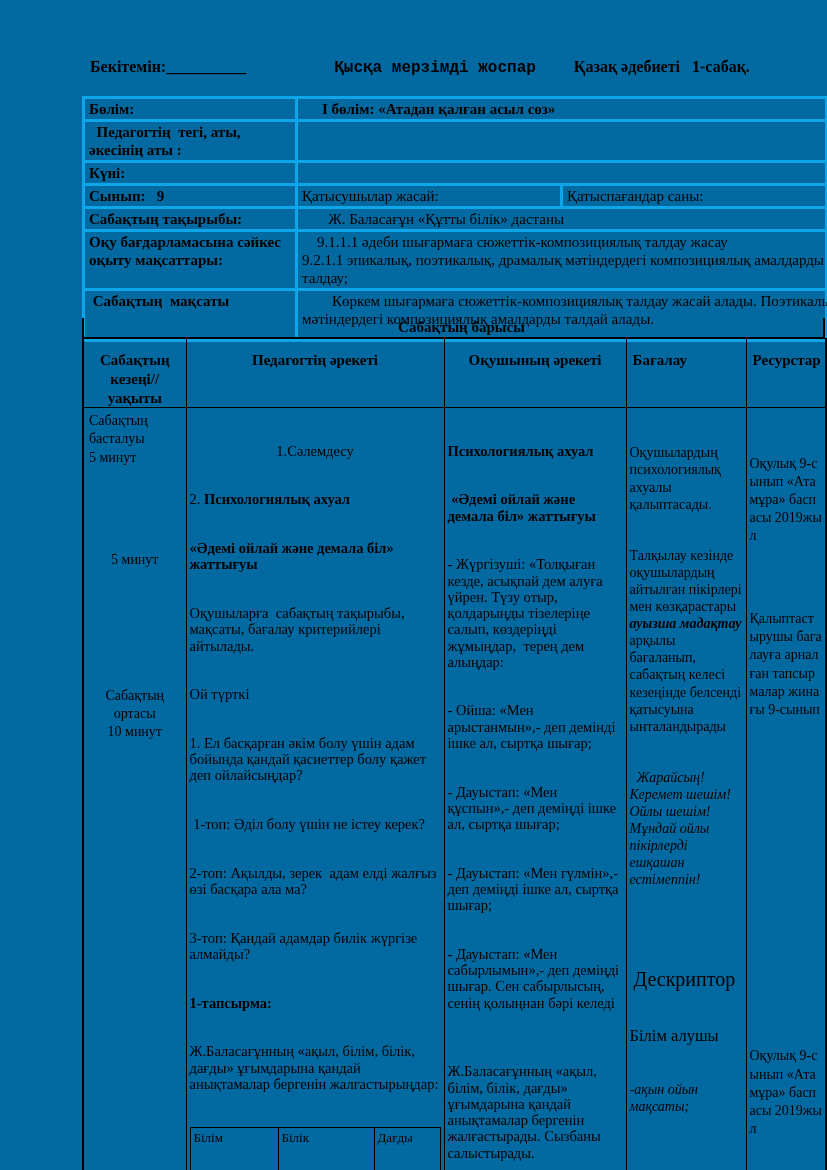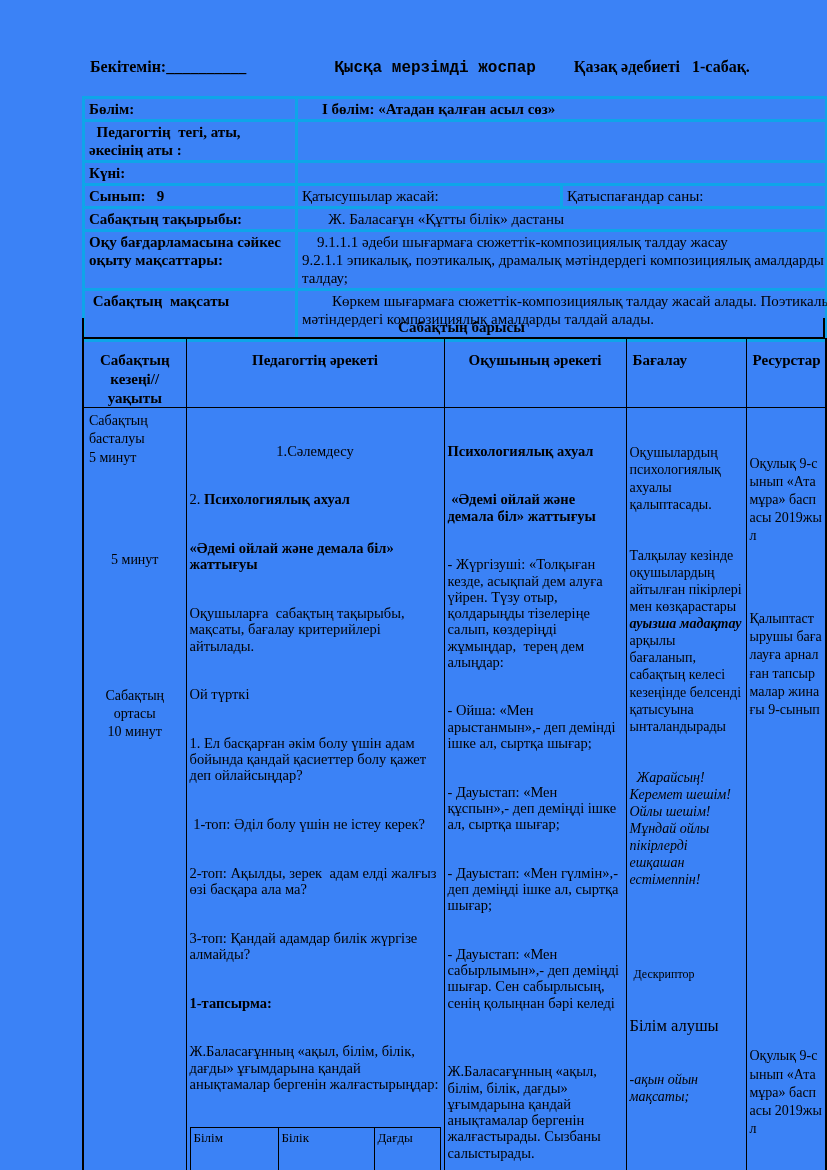--- a/index.html
+++ b/index.html
@@ -1,21 +1,21 @@
 <!DOCTYPE html>
 <html><head>
 <meta charset="utf-8">
 <style>
   * { margin:0; padding:0; box-sizing:border-box; }
   html,body { background:#888; }
   .page {
     position:relative;
     width:827px; height:1170px;
     margin:0 auto;
-    background:#3b82f6;
+    background:#0369a1;
     overflow:hidden;
     font-family:"Liberation Serif","DejaVu Serif",serif;
     color:#000;
   }
   .doc-header {
     position:absolute; left:82px; top:58px; width:745px;
     display:flex; align-items:baseline;
     font-size:16px; font-weight:bold; white-space:pre;
   }
   .doc-header .h1 { margin-left:8px; }
@@ -67,21 +67,21 @@
   .i { font-style:italic; }
   .bi { font-weight:bold; font-style:italic; }
 
   .quote-table { width:250px; margin-top:2px; border:1px solid #000; }
   .quote-table td { border:1px solid #000; padding:1px 3px; font-size:13px; line-height:1.22; white-space:pre-wrap; }
   .quote-table col.c1 { width:88px; } .quote-table col.c2 { width:96px; } .quote-table col.c3 { width:66px; }
 
   .assess-cell { font-size:14px; line-height:1.22; white-space:pre-wrap; }
   .assess-cell .p2 { }
   .assess-cell .desc-block { margin-top:10px; }
-  .desc-title { font-size:12px; line-height:1.25; padding-left:4px; }
+  .desc-title { font-size:20px; line-height:1.25; padding-left:4px; }
   .desc-sub { font-size:16.5px; line-height:1.25; }
 
   .res-cell { font-size:14px; line-height:1.3; word-break:break-all; white-space:pre-wrap; }
   .res-cell .r1 { margin-top:8px; }
   .res-cell .r2 { margin-top:28px; }
   .res-cell .r3 { margin-top:292px; }
 
   .student-cell .p6 { margin-top:20px; }
 </style>
 </head>

